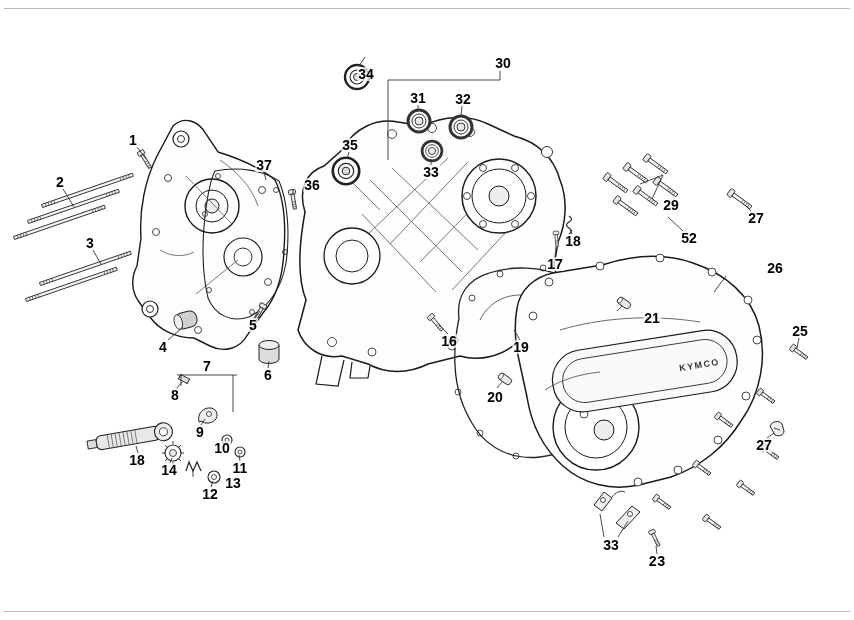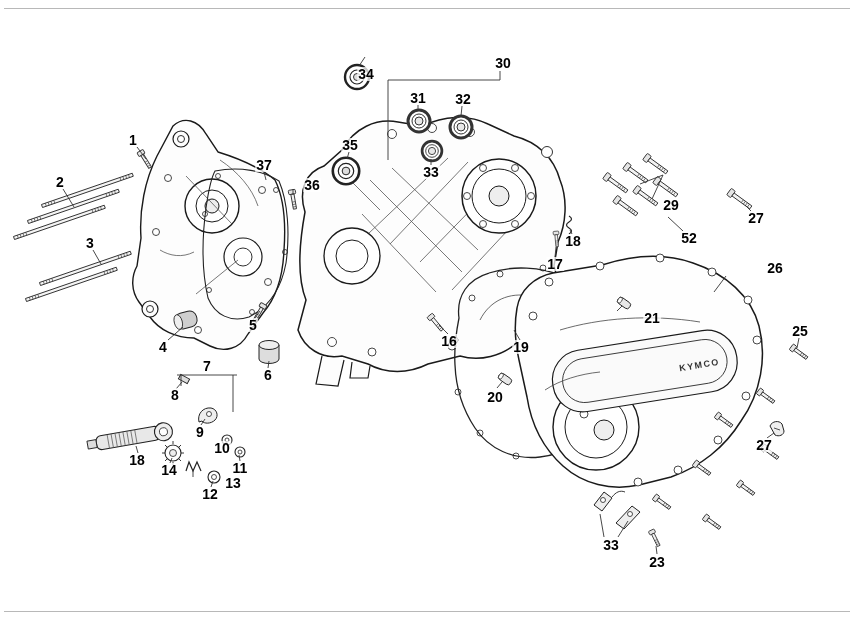--- a/index.html
+++ b/index.html
@@ -342,21 +342,21 @@
       <div class="part-label" style="left: 192px; top: 483px; margin-left: 41px;">13</div>
       <div class="part-label" style="left: 169px; top: 470px;">14</div>
       <div class="part-label" style="left: 137px; top: 460px;">18</div>
       <div class="part-label" style="left: 449px; top: 341px;">16</div>
       <div class="part-label" style="left: 555px; top: 264px;">17</div>
       <div class="part-label" style="left: 573px; top: 241px;">18</div>
       <div class="part-label" style="left: 521px; top: 347px;">19</div>
       <div class="part-label" style="left: 495px; top: 397px; text-align: right;">20</div>
       <div class="part-label" style="left: 616px; top: 318px; margin-left: 36px;">21</div>
       <div class="part-label" style="left: 611px; top: 545px;">33</div>
-      <div class="part-label" style="left: 657px; top: 562px;">23</div>
+      <div class="part-label" style="left: 657px; top: 562px; font-family: Liberation Mono, monospace;">23</div>
       <div class="part-label" style="left: 764px; top: 445px;">27</div>
       <div class="part-label" style="left: 800px; top: 331px;">25</div>
       <div class="part-label" style="left: 727px; top: 268px; margin-left: 48px;">26</div>
       <div class="part-label" style="left: 756px; top: 218px;">27</div>
       <div class="part-label" style="left: 689px; top: 238px;">52</div>
       <div class="part-label" style="left: 671px; top: 169px; margin-top: 36px;">29</div>
       <div class="part-label" style="left: 503px; top: 63px;">30</div>
       <div class="part-label" style="left: 418px; top: 98px;">31</div>
       <div class="part-label" style="left: 463px; top: 99px;">32</div>
       <div class="part-label" style="left: 431px; top: 172px;">33</div>

